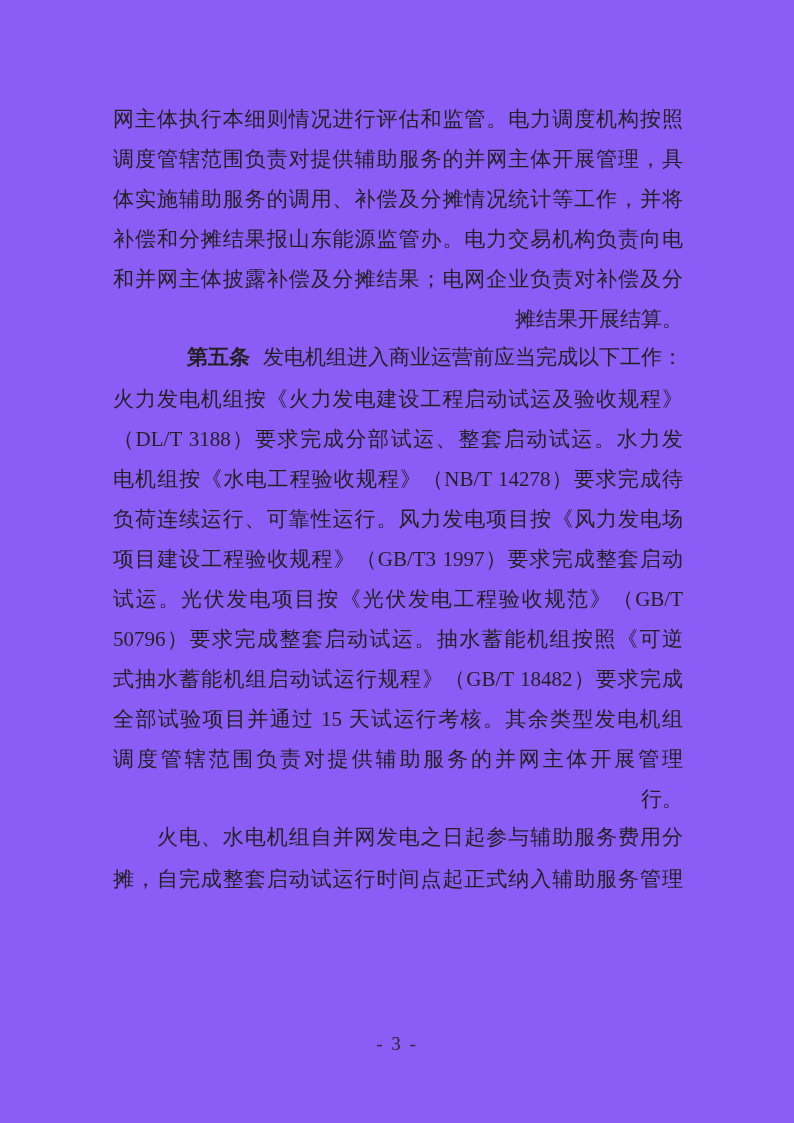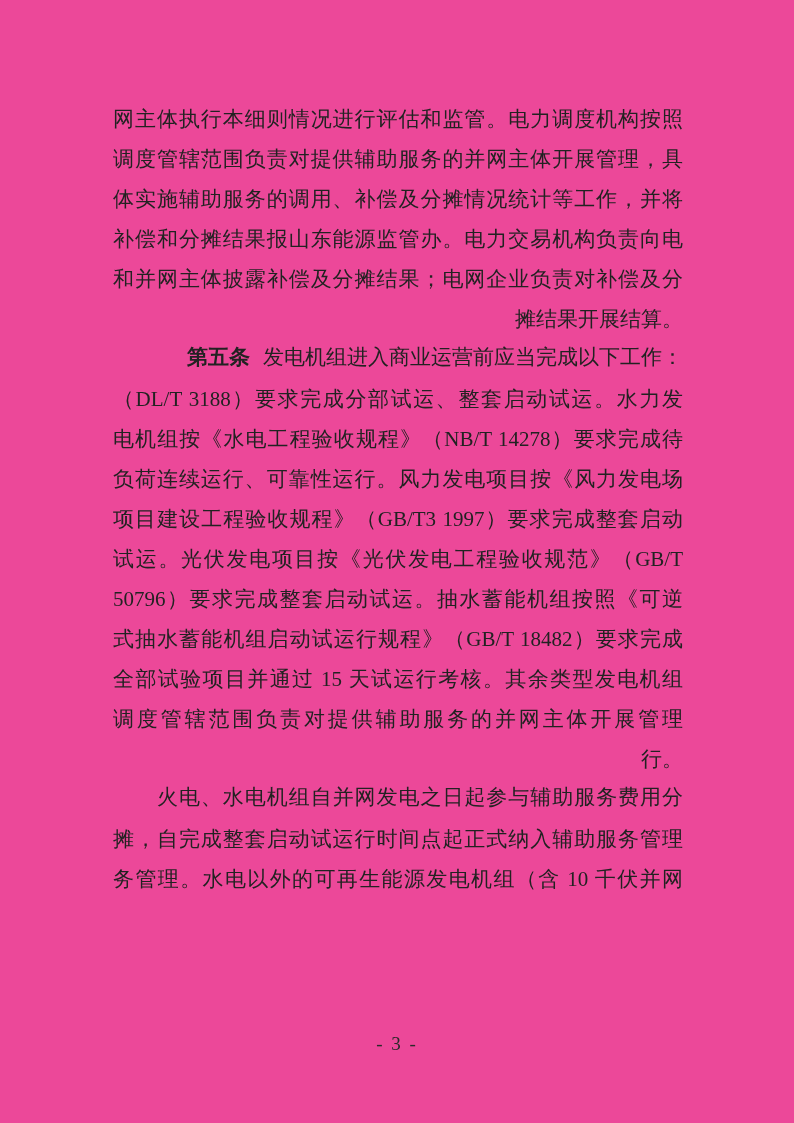--- a/index.html
+++ b/index.html
@@ -4,21 +4,21 @@
 <style>
   html, body {
     margin: 0;
     padding: 0;
     background: #ffffff;
   }
   .page {
     position: relative;
     width: 794px;
     height: 1123px;
-    background: #ec4899;
+    background: #8b5cf6;
     overflow: hidden;
     font-family: "Liberation Serif", "DejaVu Serif", serif;
     color: #222222;
   }
   .content {
     position: absolute;
     left: 113px;
     top: 99px;
     width: 570px;
     font-size: 21px;
@@ -68,36 +68,36 @@
       <div class="line j">网主体执行本细则情况进行评估和监管。电力调度机构按照</div>
       <div class="line j">调度管辖范围负责对提供辅助服务的并网主体开展管理，具</div>
       <div class="line j">体实施辅助服务的调用、补偿及分摊情况统计等工作，并将</div>
       <div class="line j">补偿和分摊结果报山东能源监管办。电力交易机构负责向电</div>
       <div class="line j">和并网主体披露补偿及分摊结果；电网企业负责对补偿及分</div>
       <div class="line">摊结果开展结算。</div>
     </section>
 
     <section>
       <div class="line indent"><span class="bold">第五条</span><span class="gap"></span><span>发电机组进入商业运营前应当完成以下工作：</span></div>
+      <div class="line j">火力发电机组按《火力发电建设工程启动试运及验收规程》</div>
       <div class="line j">（DL/T 3188）要求完成分部试运、整套启动试运。水力发</div>
       <div class="line j">电机组按《水电工程验收规程》（NB/T 14278）要求完成待</div>
       <div class="line j">负荷连续运行、可靠性运行。风力发电项目按《风力发电场</div>
       <div class="line j">项目建设工程验收规程》（GB/T3 1997）要求完成整套启动</div>
       <div class="line j">试运。光伏发电项目按《光伏发电工程验收规范》（GB/T</div>
       <div class="line j">50796）要求完成整套启动试运。抽水蓄能机组按照《可逆</div>
       <div class="line j">式抽水蓄能机组启动试运行规程》（GB/T 18482）要求完成</div>
       <div class="line j">全部试验项目并通过 15 天试运行考核。其余类型发电机组</div>
       <div class="line j">调度管辖范围负责对提供辅助服务的并网主体开展管理</div>
       <div class="line">行。</div>
     </section>
 
     <section>
       <div class="line j indent">火电、水电机组自并网发电之日起参与辅助服务费用分</div>
       <div class="line j">摊，自完成整套启动试运行时间点起正式纳入辅助服务管理</div>
-      <div class="line j">务管理。水电以外的可再生能源发电机组（含 10 千伏并网</div>
     </section>
 
   </div>
 
   <div class="footer">
     <span>- 3 -</span>
   </div>
 </div>
 
 </body></html>

